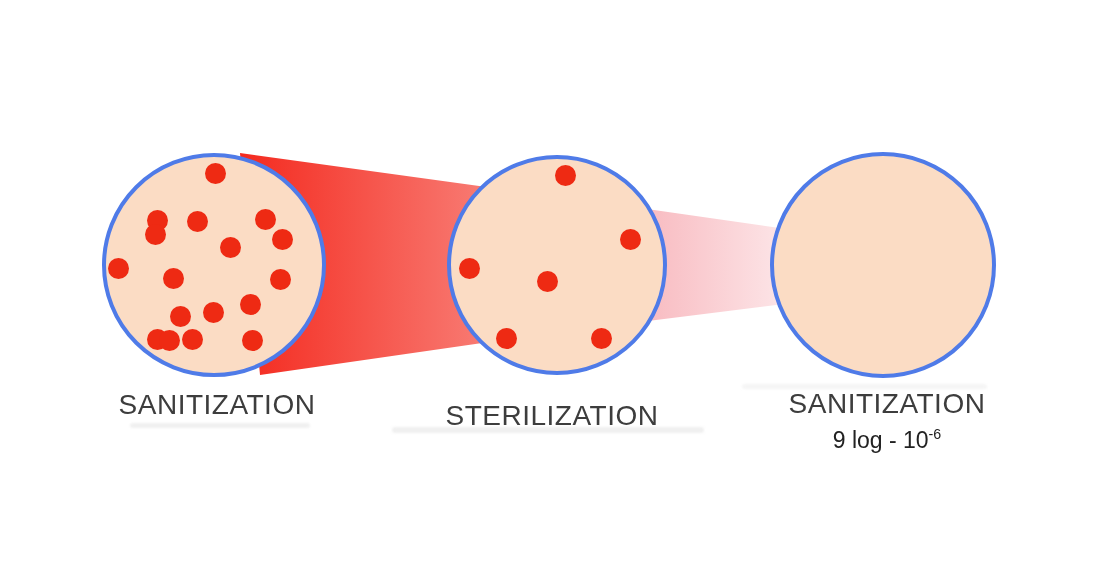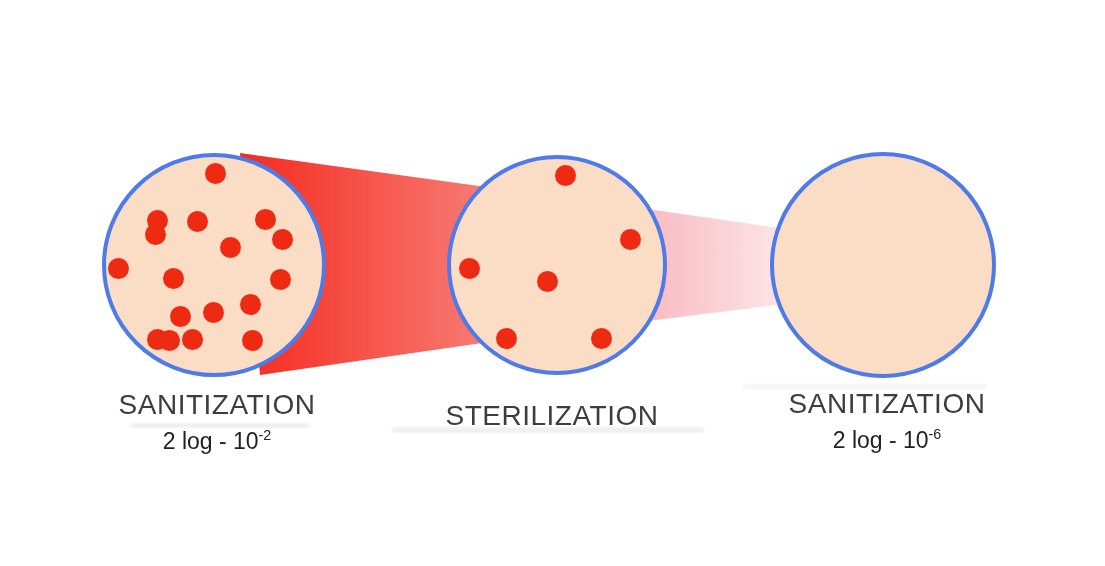--- a/index.html
+++ b/index.html
@@ -126,25 +126,24 @@
       <div class="dot" style="left: 168.5px; top: 69.5px;"></div>
       <div class="dot" style="left: 7.5px; top: 98.5px;"></div>
       <div class="dot" style="left: 85.5px; top: 111.5px;"></div>
       <div class="dot" style="left: 44.5px; top: 168.5px;"></div>
       <div class="dot" style="left: 139.5px; top: 168.5px;"></div>
     </div>
   <div class="dish dish-3"></div>
 
   <div class="label-group label-1">
     <div class="stage-title">SANITIZATION</div>
-    <div class="stage-sub"><span>2 log - 10</span><sup>-2</sup></div>
   </div>
 
   <div class="label-group label-2">
     <div class="stage-title">STERILIZATION</div>
   </div>
 
   <div class="label-group label-3">
     <div class="stage-title">SANITIZATION</div>
-    <div class="stage-sub"><span>2 log - 10</span><sup>-6</sup></div>
+    <div class="stage-sub"><span>9 log - 10</span><sup>-6</sup></div>
   </div>
 
 </div>
 
 </body></html>

